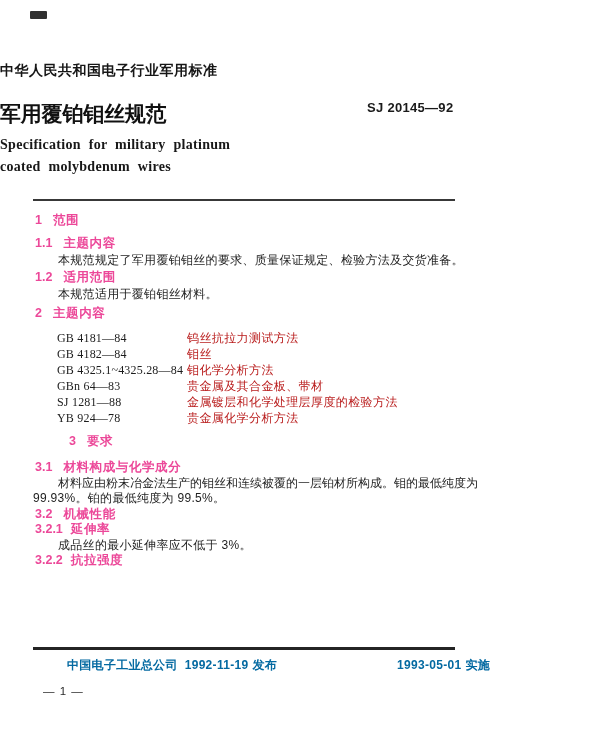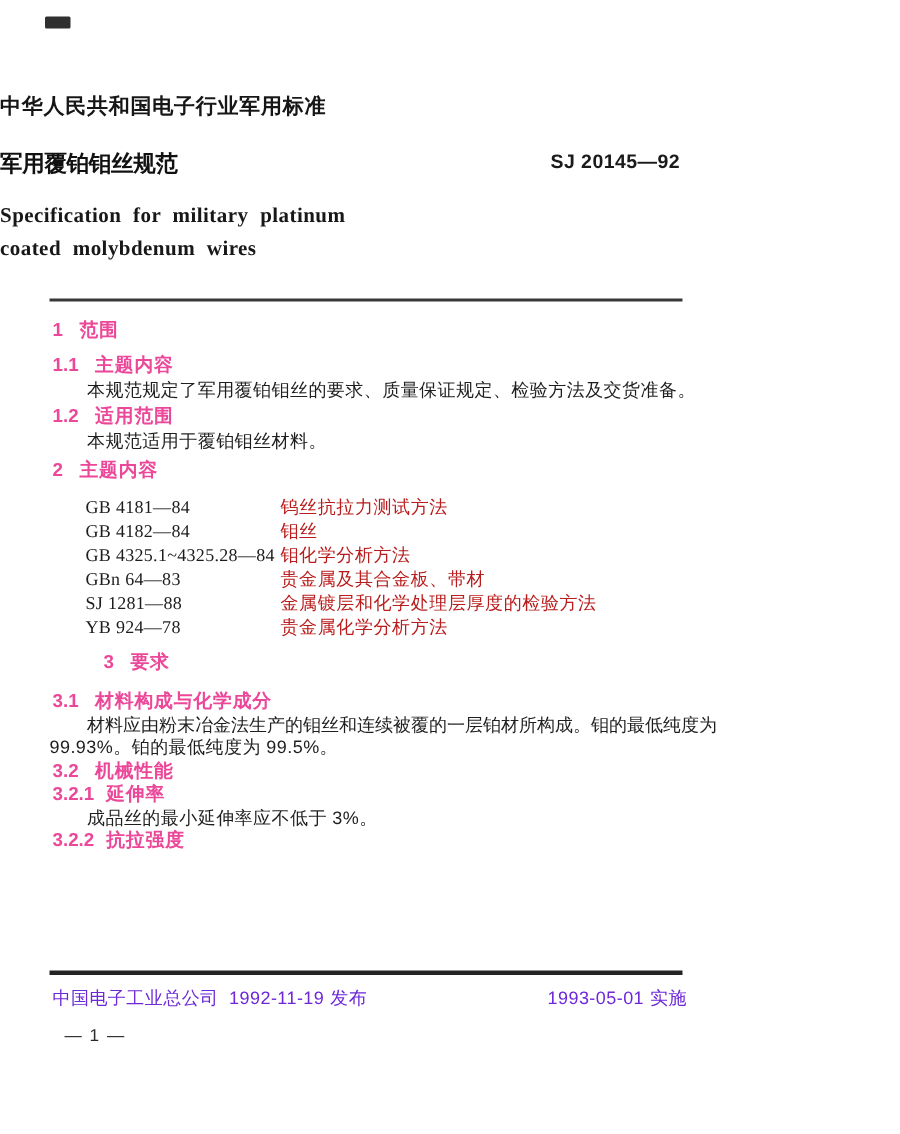--- a/index.html
+++ b/index.html
@@ -8,34 +8,34 @@
     width:600px;height:756px;
     margin:0 auto;
     background:#ffffff;
     font-family:"Liberation Sans","DejaVu Sans",sans-serif;
     color:#1b1b1b;
     overflow:hidden;
   }
   .abs{position:absolute;white-space:nowrap;}
   .center-col{left:0;width:420px;text-align:left;}
   .org-title{top:62px;font-size:14px;font-weight:bold;letter-spacing:0.5px;color:#161616;}
-  .doc-title-cn{top:100px;font-size:15px;font-weight:bold;letter-spacing:-0.2px;color:#111;}
+  .doc-title-cn{top:100px;font-size:21px;font-weight:bold;letter-spacing:-0.2px;color:#111;}
   .std-no{left:367px;top:100px;font-size:13px;font-weight:bold;letter-spacing:0.3px;color:#1a1a1a;}
   .title-en{font-family:"Liberation Serif","DejaVu Serif",serif;font-weight:bold;font-size:14px;word-spacing:4px;letter-spacing:0.3px;color:#181818;}
   .title-en1{top:137px;}
   .title-en2{top:159px;}
   .rule{position:absolute;left:33px;width:422px;background:#383838;}
   .rule-top{top:199px;height:2px;}
   .rule-bottom{top:647px;height:2.5px;background:#242424;}
   .heading{font-size:12.5px;font-weight:bold;letter-spacing:0.6px;color:#ec4899;}
   .heading .sec-no{margin-right:11px;letter-spacing:0;}
   .body-text{font-size:12px;letter-spacing:0.3px;color:#1e1e1e;}
   .ref-code{font-family:"Liberation Serif","DejaVu Serif",serif;font-size:12px;letter-spacing:0.2px;color:#1c1c1c;}
   .ref-title{font-size:12px;letter-spacing:0.4px;color:#b91c1c;}
-  .footer-text{font-size:12px;font-weight:normal;letter-spacing:0.3px;color:#6d28d9;}
+  .footer-text{font-size:12px;font-weight:bold;letter-spacing:0.3px;color:#0369a1;margin-left:32px;}
   .footer-right{left:260px;width:198px;text-align:right;}
   .page-num{font-size:11.5px;letter-spacing:1px;color:#2a2a2a;}
   .artifact{position:absolute;left:30px;top:11px;width:17px;height:8px;background:#303030;border-radius:1px;}
   .gap{display:inline-block;width:7px;}
 </style>
 </head>
 <body>
 
 <div class="page">
 

